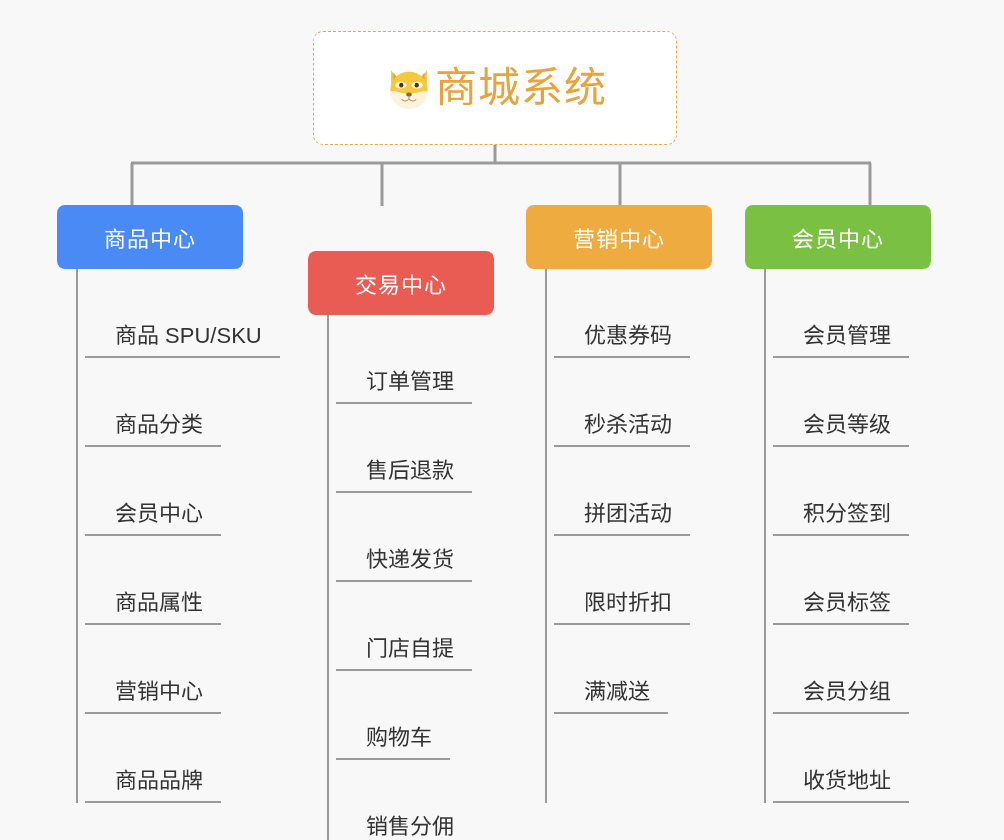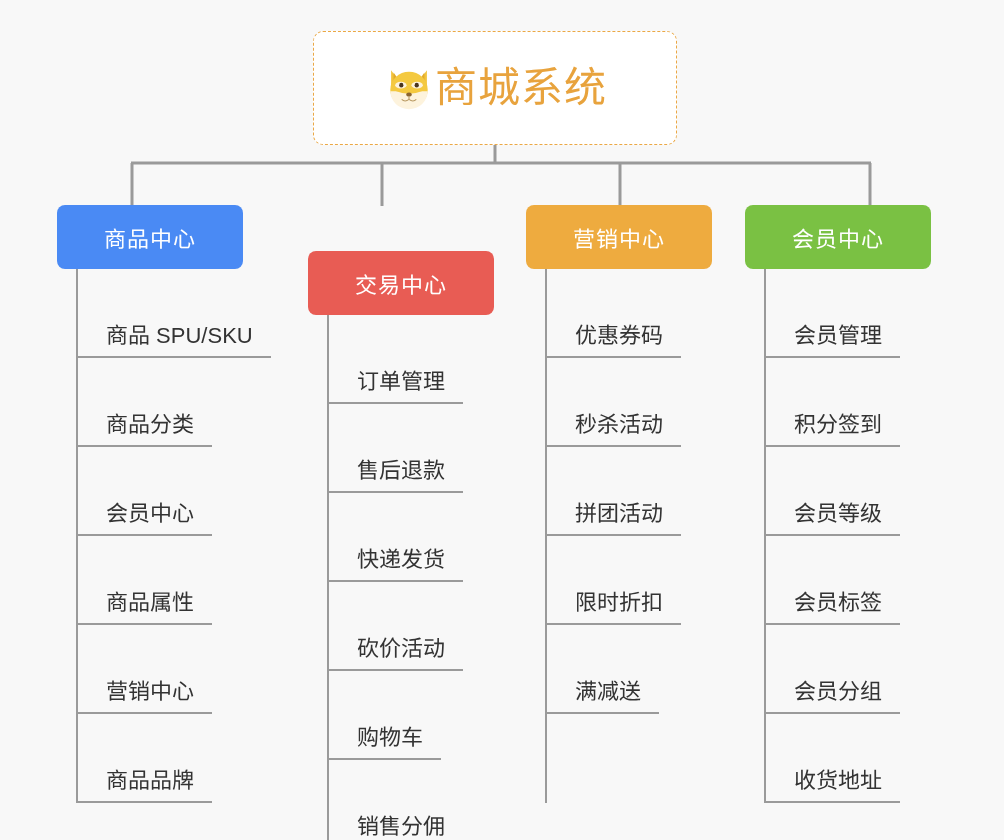--- a/index.html
+++ b/index.html
@@ -96,21 +96,21 @@
     position: relative;
     height: 89px;
     box-sizing: border-box;
     display: flex;
     align-items: flex-end;
   }
   .leaf-inner {
     position: relative;
     display: inline-block;
     padding: 0 18px 7px 30px;
-    margin-left: 0;
+    margin-left: 9px;
     border-bottom: 2px solid #9a9a9a;
     font-size: 22px;
     color: #333333;
     line-height: 1.2;
     white-space: nowrap;
   }
 
   
   .col-0 .col-header { background: #4a8af4; }
   .col-1 .col-header { background: #e85c54; margin-top: 46px; }
@@ -186,21 +186,21 @@
           <div class="leaf">
             <span class="leaf-inner">订单管理</span>
           </div>
           <div class="leaf">
             <span class="leaf-inner">售后退款</span>
           </div>
           <div class="leaf">
             <span class="leaf-inner">快递发货</span>
           </div>
           <div class="leaf">
-            <span class="leaf-inner">砍价活动</span>
+            <span class="leaf-inner">门店自提</span>
           </div>
           <div class="leaf">
             <span class="leaf-inner">购物车</span>
           </div>
           <div class="leaf">
             <span class="leaf-inner">销售分佣</span>
           </div>
         </div>
       </div>
       <div class="column col-2" style="left: 526px; width: 186px;">
@@ -225,26 +225,26 @@
         </div>
       </div>
       <div class="column col-3" style="left: 745px; width: 186px;">
         <div class="col-header" style="background: rgb(122, 193, 67);">会员中心</div>
         <div class="col-body">
           <div class="spine" style="height: 534px;"></div>
           <div class="leaf">
             <span class="leaf-inner">会员管理</span>
           </div>
           <div class="leaf">
+            <span class="leaf-inner">会员等级</span>
+          </div>
+          <div class="leaf">
             <span class="leaf-inner">积分签到</span>
           </div>
           <div class="leaf">
-            <span class="leaf-inner">会员等级</span>
-          </div>
-          <div class="leaf">
             <span class="leaf-inner">会员标签</span>
           </div>
           <div class="leaf">
             <span class="leaf-inner">会员分组</span>
           </div>
           <div class="leaf">
             <span class="leaf-inner">收货地址</span>
           </div>
         </div>
       </div>

